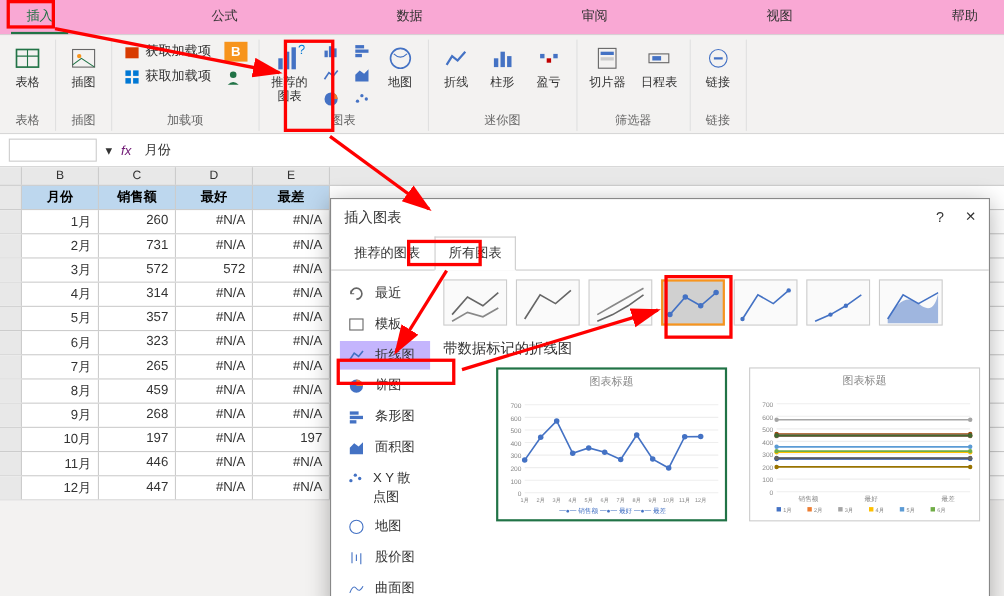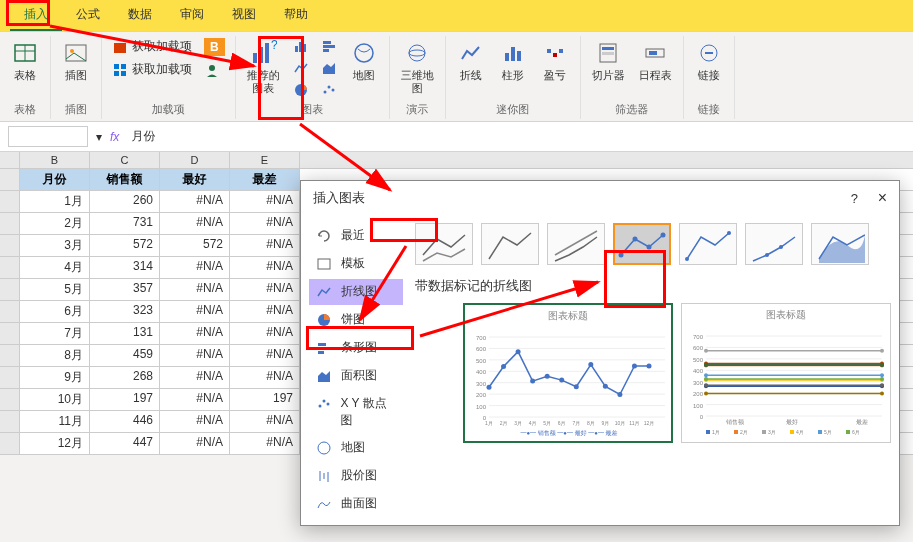--- a/index.html
+++ b/index.html
@@ -1,38 +1,38 @@
 <!DOCTYPE html>
 <html><head>
 <meta charset="utf-8">
 <style>
   * { box-sizing: border-box; margin: 0; padding: 0; font-family: "Microsoft YaHei", sans-serif; }
   body { background: #f3f2f1; font-size: 12px; color: #333; width: 913px; }
   
   
-  .ribbon-tabs { display: flex; background: #fde047; border-bottom: 1px solid #d4d4d4; padding: 0 10px; }
+  .ribbon-tabs { display: flex; background: #f9a8d4; border-bottom: 1px solid #d4d4d4; padding: 0 10px; justify-content: space-between; }
   .ribbon-tab { padding: 6px 14px; cursor: pointer; }
   .ribbon-tab.active { color: #217346; border-bottom: 2px solid #217346; }
   
   
   .ribbon { display: flex; background: #f3f2f1; padding: 4px 0 2px 0; border-bottom: 1px solid #d4d4d4; }
   .rgroup { display: flex; flex-direction: column; align-items: center; padding: 0 6px; border-right: 1px solid #e0e0e0; }
   .rgroup-items { display: flex; align-items: flex-start; gap: 4px; flex: 1; }
   .rgroup-label { font-size: 11px; color: #666; padding: 2px 0; }
   .rbtn { display: flex; flex-direction: column; align-items: center; padding: 2px 4px; cursor: pointer; border: 1px solid transparent; }
   .rbtn-icon { width: 28px; height: 28px; display: flex; align-items: center; justify-content: center; }
   .rbtn-label { font-size: 11px; text-align: center; line-height: 1.2; margin-top: 2px; }
   .rbtn-small { display: flex; align-items: center; gap: 4px; padding: 2px 4px; cursor: pointer; }
   .rbtn-small-icon { width: 16px; height: 16px; }
   .rbtn-stack { display: flex; flex-direction: column; gap: 2px; }
   
   
   .formula-bar { display: flex; align-items: center; background: #fff; border-bottom: 1px solid #d4d4d4; padding: 4px 8px; gap: 8px; }
   .name-box { width: 80px; border: 1px solid #ccc; padding: 2px 4px; }
-  .fx-label { font-style: italic; color: #8b5cf6; }
+  .fx-label { font-style: italic; color: #701a75; }
   .formula-input { flex: 1; padding: 2px 4px; }
   
   
   .sheet-area { position: relative; background: #fff; }
   .col-headers { display: flex; background: #e8e8e8; border-bottom: 1px solid #ccc; }
   .col-header { width: 70px; text-align: center; padding: 2px; border-right: 1px solid #ccc; font-size: 11px; }
   .col-header:first-child { width: 20px; }
   .sheet-body { }
   .sheet-row { display: flex; border-bottom: 1px solid #ccc; }
   .cell { width: 70px; padding: 2px 6px; border-right: 1px solid #ccc; text-align: right; font-size: 12px; }
@@ -53,21 +53,21 @@
   .chart-type { display: flex; align-items: flex-start; gap: 8px; padding: 4px 6px; cursor: pointer; }
   .chart-type.active { background: #c4b5fd; }
   .chart-type-icon { width: 18px; height: 18px; display: flex; align-items: center; justify-content: center; }
   
   
   .chart-right { flex: 1; }
   .chart-subtypes { display: flex; gap: 8px; margin-bottom: 12px; }
   .chart-sub { width: 58px; height: 42px; border: 1px solid #ccc; cursor: pointer; display: flex; align-items: center; justify-content: center; background: #fafafa; }
   .chart-sub.active { border: 2px solid #f7941d; background: #d0d0d0; }
   .chart-title-row { font-size: 13px; margin-bottom: 8px; }
-  .chart-previews { display: flex; gap: 8px; padding-left: 48px; }
+  .chart-previews { display: flex; gap: 20px; padding-left: 48px; }
   .chart-preview { width: 210px; height: 140px; border: 1px solid #ccc; padding: 4px; }
   .chart-preview.active { border: 2px solid #217346; }
   .preview-title { text-align: center; font-size: 10px; color: #888; margin-bottom: 4px; }
   
   
   .hl { position: absolute; border: 3px solid #ff0000; pointer-events: none; z-index: 1000; }
   
   
   .arrow-svg { position: absolute; pointer-events: none; z-index: 999; }
   
@@ -233,35 +233,20 @@
               <circle cx="12" cy="12" r="9" fill="none" stroke="#4472c4" stroke-width="1.5"></circle>
               <path d="M6,8 Q12,14 18,8" fill="none" stroke="#4472c4"></path>
             </svg>
           </span>
         <span class="rbtn-label">地图</span>
       </div>
     </div>
     <div class="rgroup-label">图表</div>
   </div>
 
-  <div class="rgroup">
-    <div class="rgroup-items">
-      <div class="rbtn">
-        <span class="rbtn-icon">
-            <svg width="24" height="24">
-              <circle cx="12" cy="12" r="8" fill="none" stroke="#4472c4"></circle>
-              <ellipse cx="12" cy="12" rx="8" ry="3" fill="none" stroke="#4472c4"></ellipse>
-            </svg>
-          </span>
-        <span class="rbtn-label" style="white-space:pre">三维地
-图</span>
-      </div>
-    </div>
-    <div class="rgroup-label">演示</div>
-  </div>
 
   <div class="rgroup">
     <div class="rgroup-items">
       <div class="rbtn">
           <span class="rbtn-icon">
             <svg width="24" height="24">
               <polyline points="3,18 8,10 13,14 20,6" fill="none" stroke="#4472c4" stroke-width="2"></polyline>
             </svg>
           </span>
           <span class="rbtn-label">折线</span>
@@ -392,21 +377,21 @@
       <div class="sheet-row">
         <div class="cell row-num"></div>
         <div class="cell">6月</div>
         <div class="cell">323</div>
         <div class="cell">#N/A</div>
         <div class="cell">#N/A</div>
       </div>
       <div class="sheet-row">
         <div class="cell row-num"></div>
         <div class="cell">7月</div>
-        <div class="cell">131</div>
+        <div class="cell">265</div>
         <div class="cell">#N/A</div>
         <div class="cell">#N/A</div>
       </div>
       <div class="sheet-row">
         <div class="cell row-num"></div>
         <div class="cell">8月</div>
         <div class="cell">459</div>
         <div class="cell">#N/A</div>
         <div class="cell">#N/A</div>
       </div>
@@ -441,20 +426,24 @@
     </div>
 </div>
 
 <div class="dialog">
   <div class="dialog-title">
     <span>插入图表</span>
     <span>
       <span style="margin-right:16px;">?</span>
       <span class="dialog-close">×</span>
     </span>
+  </div>
+  <div class="dialog-tabs">
+    <div class="dialog-tab">推荐的图表</div>
+    <div class="dialog-tab active">所有图表</div>
   </div>
   <div class="dialog-body">
     <div class="chart-types" id="chart-types">
         <div class="chart-type">
           <span class="chart-type-icon">
             <svg width="16" height="16">
               <path d="M3,8 A5,5 0 1,1 8,13" fill="none" stroke="#666" stroke-width="1.5"></path>
               <polyline points="3,5 3,8 6,8" fill="none" stroke="#666"></polyline>
             </svg>
           </span>

